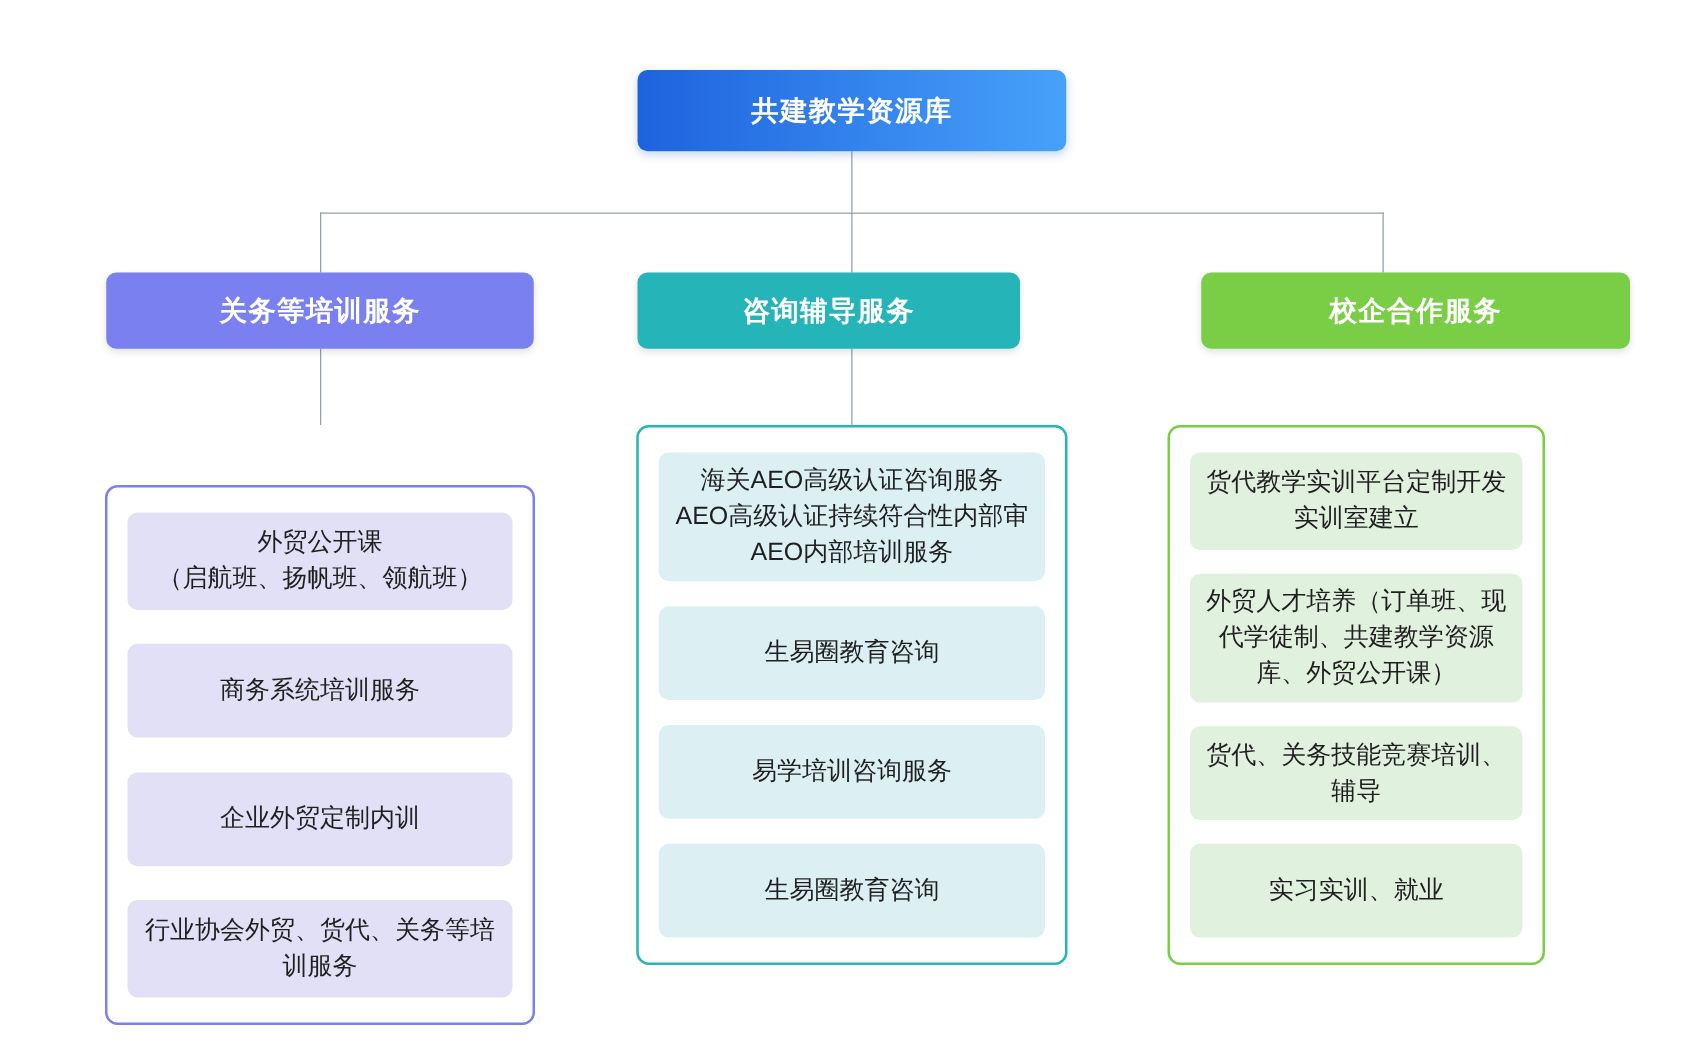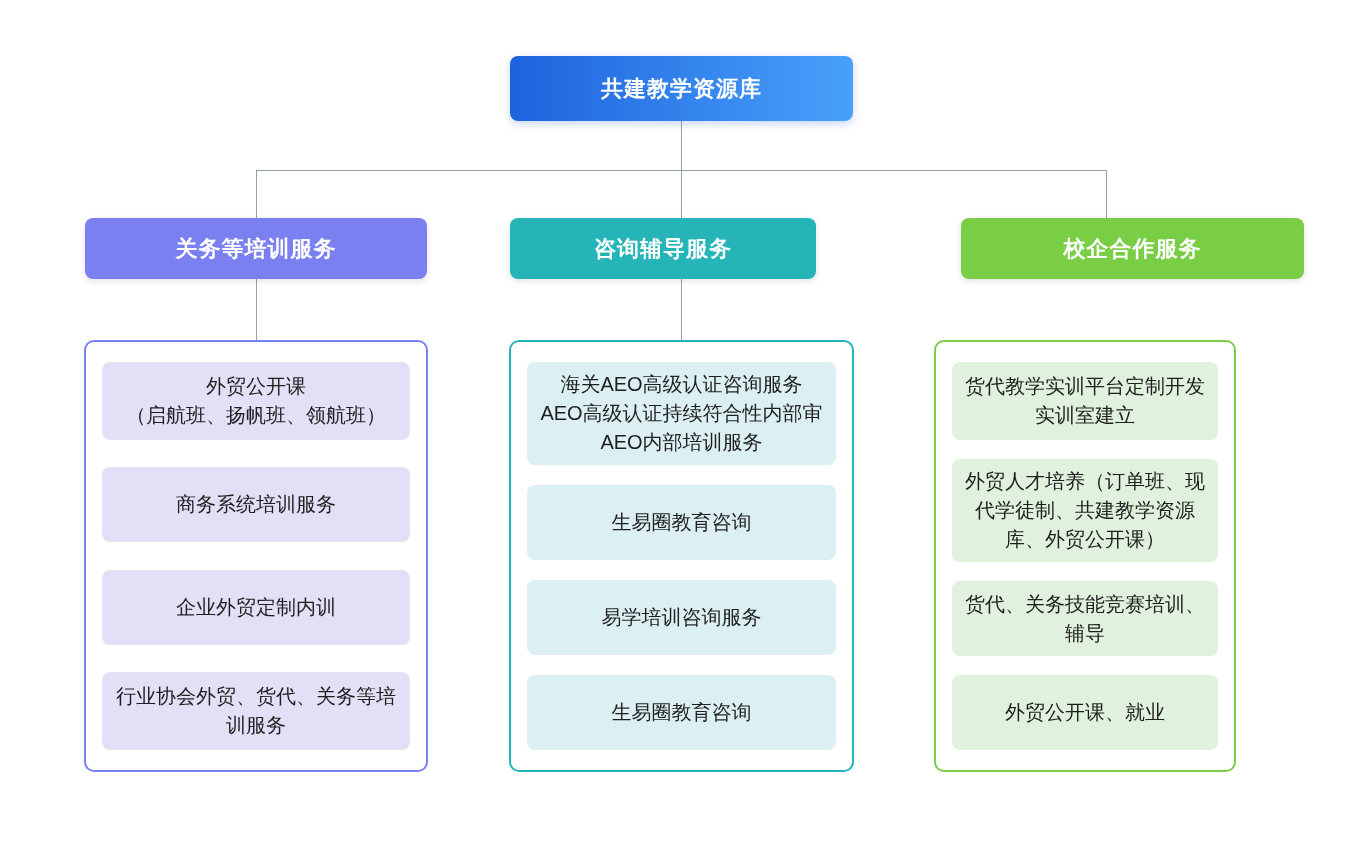--- a/index.html
+++ b/index.html
@@ -50,21 +50,21 @@
   }
   .hdr.b0{left:85px;width:342px;background:var(--purple);}
   .hdr.b1{left:510px;width:306px;background:var(--teal);}
   .hdr.b2{left:935px;width:343px;background:var(--green);margin-left:26px;}
 
   
   .panel{
     position:absolute;top:340px;height:432px;border-radius:10px;background:#fff;
     padding:20px 16px;display:flex;flex-direction:column;justify-content:space-between;
   }
-  .panel.b0{left:84px;width:344px;border:2px solid var(--purple);}
+  .panel.b0{left:84px;width:344px;border:2px solid var(--purple);margin-top:48px;}
   .panel.b1{left:509px;width:345px;border:2px solid var(--teal);}
   .panel.b2{left:934px;width:302px;border:2px solid var(--green);}
 
   
   .cell{
     width:100%;border-radius:8px;padding:8px 12px;
     display:flex;flex-direction:column;align-items:center;justify-content:center;
     text-align:center;color:var(--ink);font-size:20px;line-height:1.45;
     word-break:break-all;
   }
@@ -140,17 +140,17 @@
       <div>货代教学实训平台定制开发</div>
       <div>实训室建立</div>
     </div>
     <div class="cell h3">
       <div>外贸人才培养（订单班、现代学徒制、共建教学资源库、外贸公开课）</div>
     </div>
     <div class="cell h1">
       <div>货代、关务技能竞赛培训、辅导</div>
     </div>
     <div class="cell h1">
-      <div>外贸公开课、就业</div>
+      <div>实习实训、就业</div>
     </div>
   </div>
 
 </div>
 
 </body></html>

